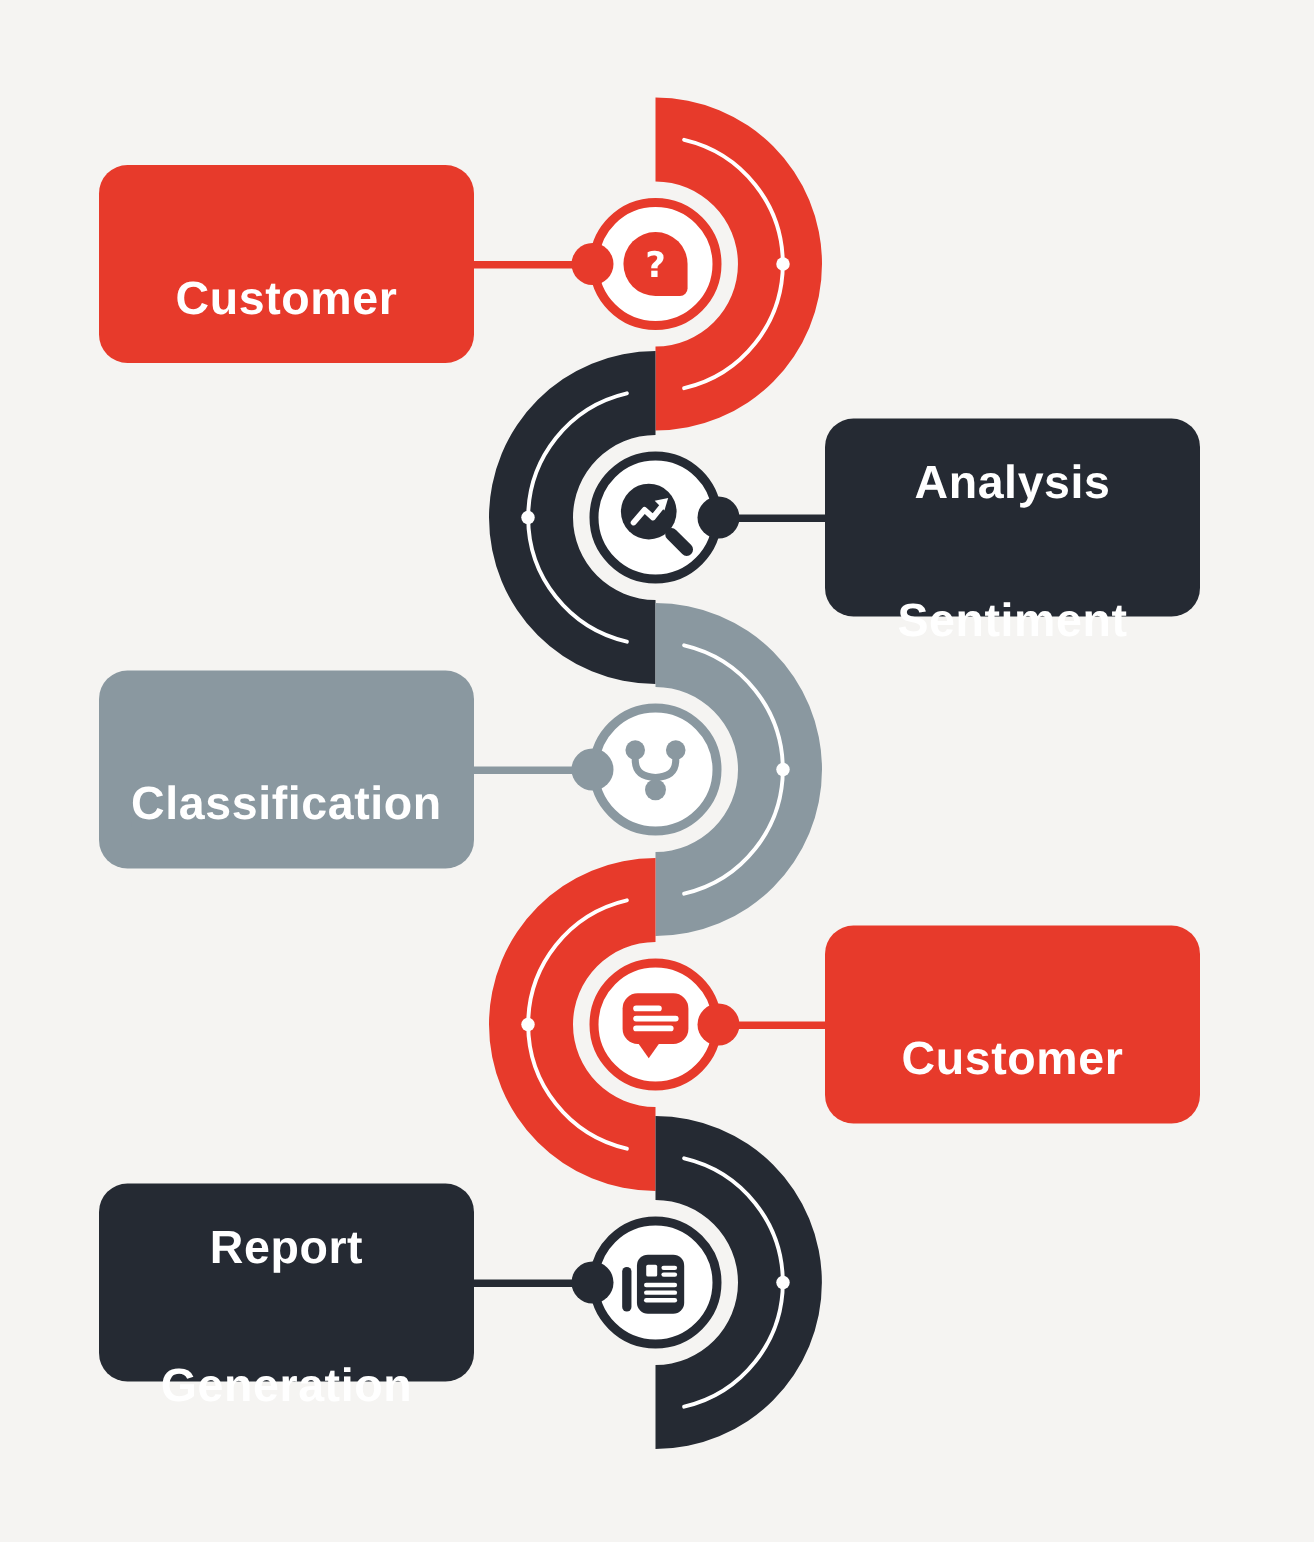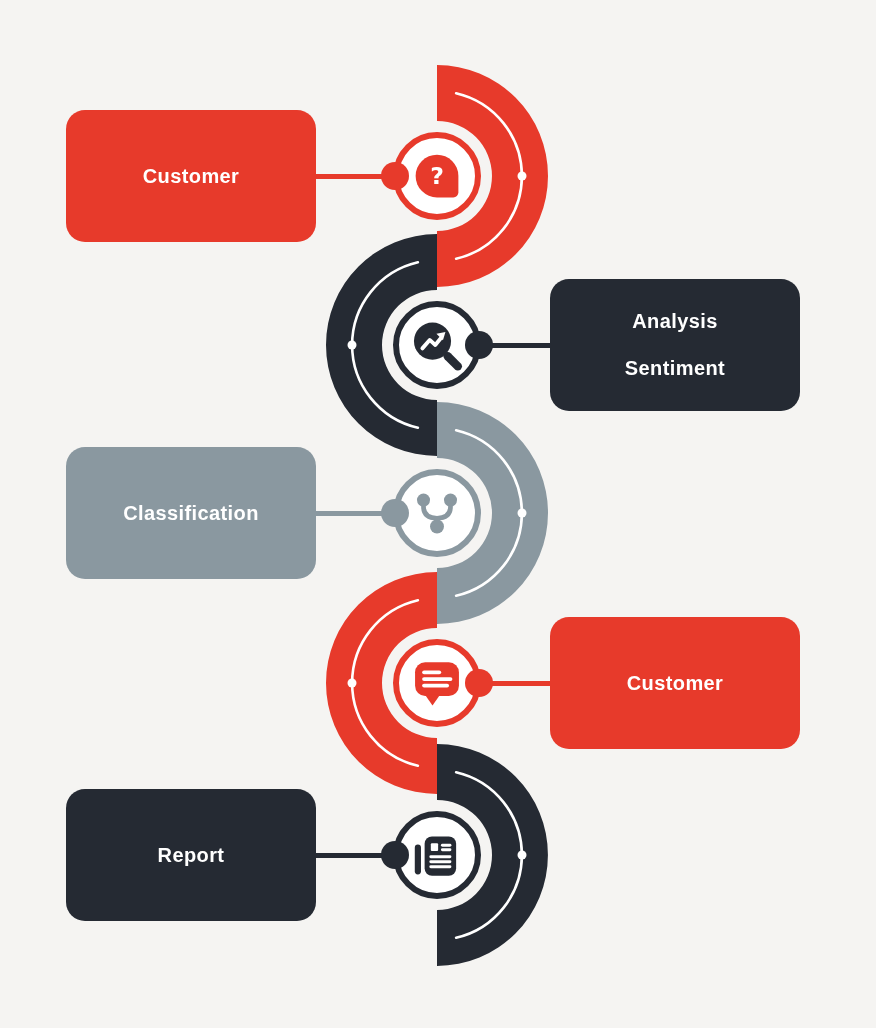--- a/index.html
+++ b/index.html
@@ -11,22 +11,22 @@
     overflow:hidden;
   }
   .stage { position:absolute; left:0; top:0; z-index:0; }
   .item { position:absolute; left:0; top:0; width:0; height:0; }
   .label-card {
     position:absolute; width:250px; height:132px; border-radius:19px;
     background:currentColor; z-index:2;
     display:flex; flex-direction:column; align-items:center; justify-content:center;
   }
   .card-line {
-    color:#fff; font-size:20px; font-weight:700; line-height:47px;
-    letter-spacing:.4px; white-space:nowrap;
+    color:#fff; font-size:31px; font-weight:700; line-height:47px;
+    letter-spacing:.4px; white-space:nowrap;margin-top:45px;
   }
   .card-line:empty { display:none; }
   .connector-line { position:absolute; height:4.5px; background:currentColor; z-index:1; border-radius:3px; }
   .connector-dot  { position:absolute; width:28px; height:28px; border-radius:50%; background:currentColor; z-index:4; }
   .icon-ring {
     position:absolute; width:76px; height:76px; box-sizing:content-box;
     border:6px solid currentColor; border-radius:50%; background:#fff;
     display:flex; align-items:center; justify-content:center; z-index:3;
   }
   .orbit { fill:none; stroke:#fff; stroke-width:2.6; stroke-linecap:round; }
@@ -134,20 +134,21 @@
         <line x1="12.5" y1="26.3" x2="33" y2="26.3" stroke="#fff" stroke-width="3.4" stroke-linecap="round"></line>
       </svg>
     </div>
   </div>
 
   <div class="item" style="color: rgb(37, 42, 51);">
     <div class="connector-line" style="left:310px; top:853px; width:85px;"></div>
     <div class="connector-dot" style="left:381px; top:841px;"></div>
     <div class="label-card" style="left:66px; top:789px;">
       <span class="card-line">Report</span>
+      <span class="card-line">Generation</span>
     </div>
     <div class="icon-ring" style="left:393px; top:811px;">
       <svg width="54" height="54" viewBox="0 0 48 48">
         <line x1="7" y1="17.5" x2="7" y2="38.5" stroke="currentColor" stroke-width="5.5" stroke-linecap="round"></line>
         <rect x="13" y="7.5" width="28" height="35" rx="6.5" fill="currentColor"></rect>
         <rect x="18.5" y="13.5" width="6.5" height="7" rx="1" fill="#fff"></rect>
         <line x1="28.8" y1="15.3" x2="35.5" y2="15.3" stroke="#fff" stroke-width="2.6" stroke-linecap="round"></line>
         <line x1="28.8" y1="19.3" x2="35.5" y2="19.3" stroke="#fff" stroke-width="2.6" stroke-linecap="round"></line>
         <line x1="18.5" y1="25.5" x2="35.5" y2="25.5" stroke="#fff" stroke-width="2.6" stroke-linecap="round"></line>
         <line x1="18.5" y1="30" x2="35.5" y2="30" stroke="#fff" stroke-width="2.6" stroke-linecap="round"></line>

